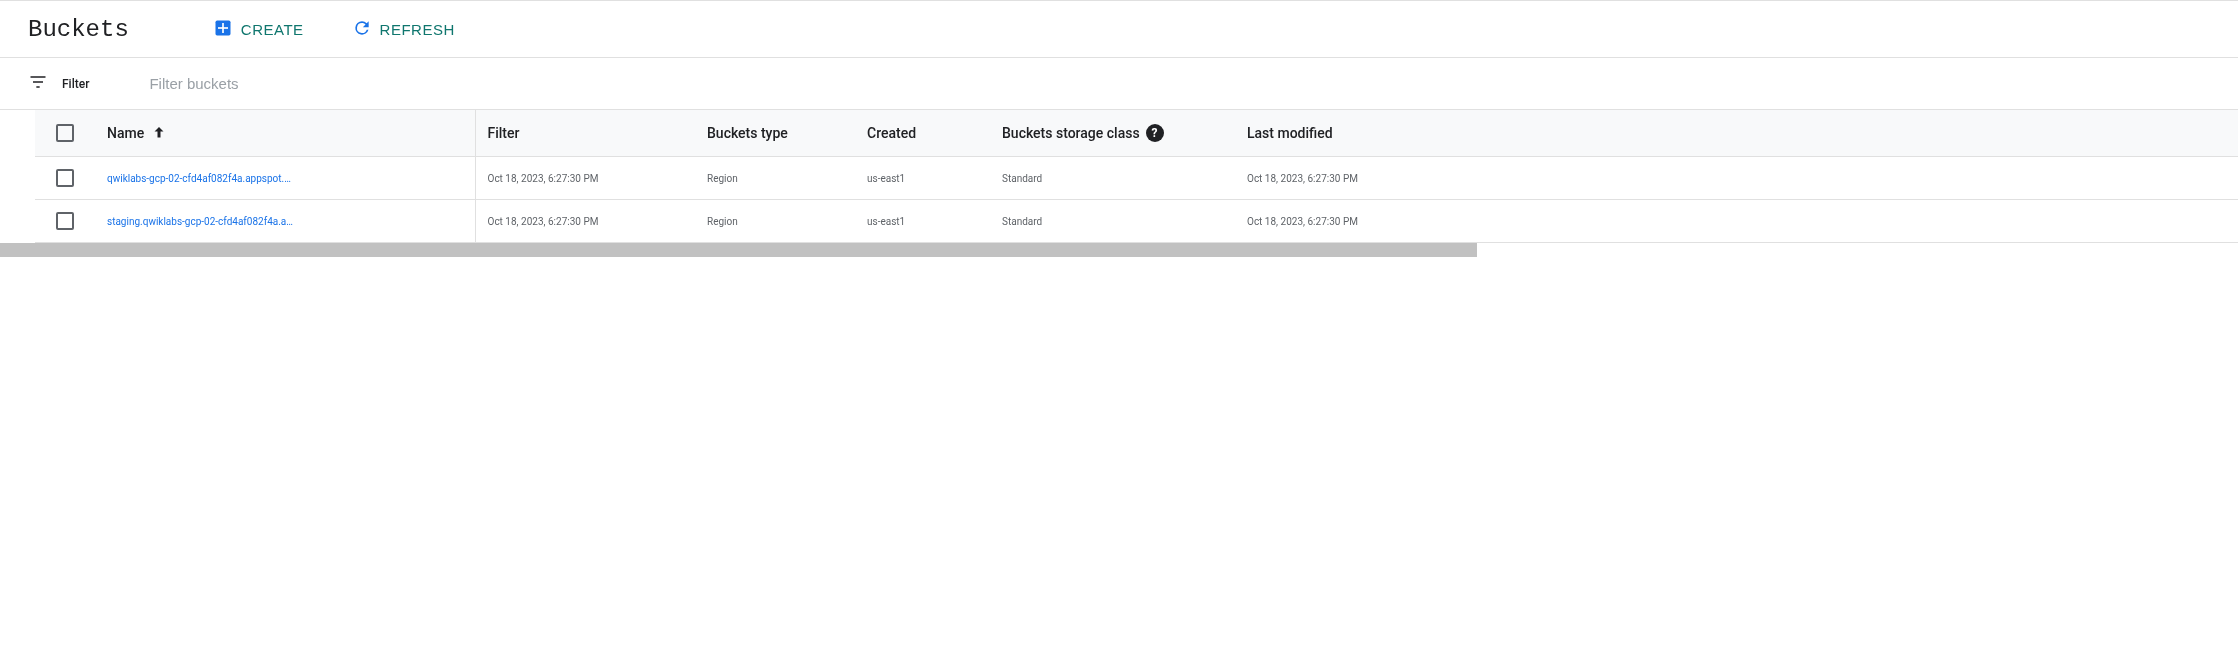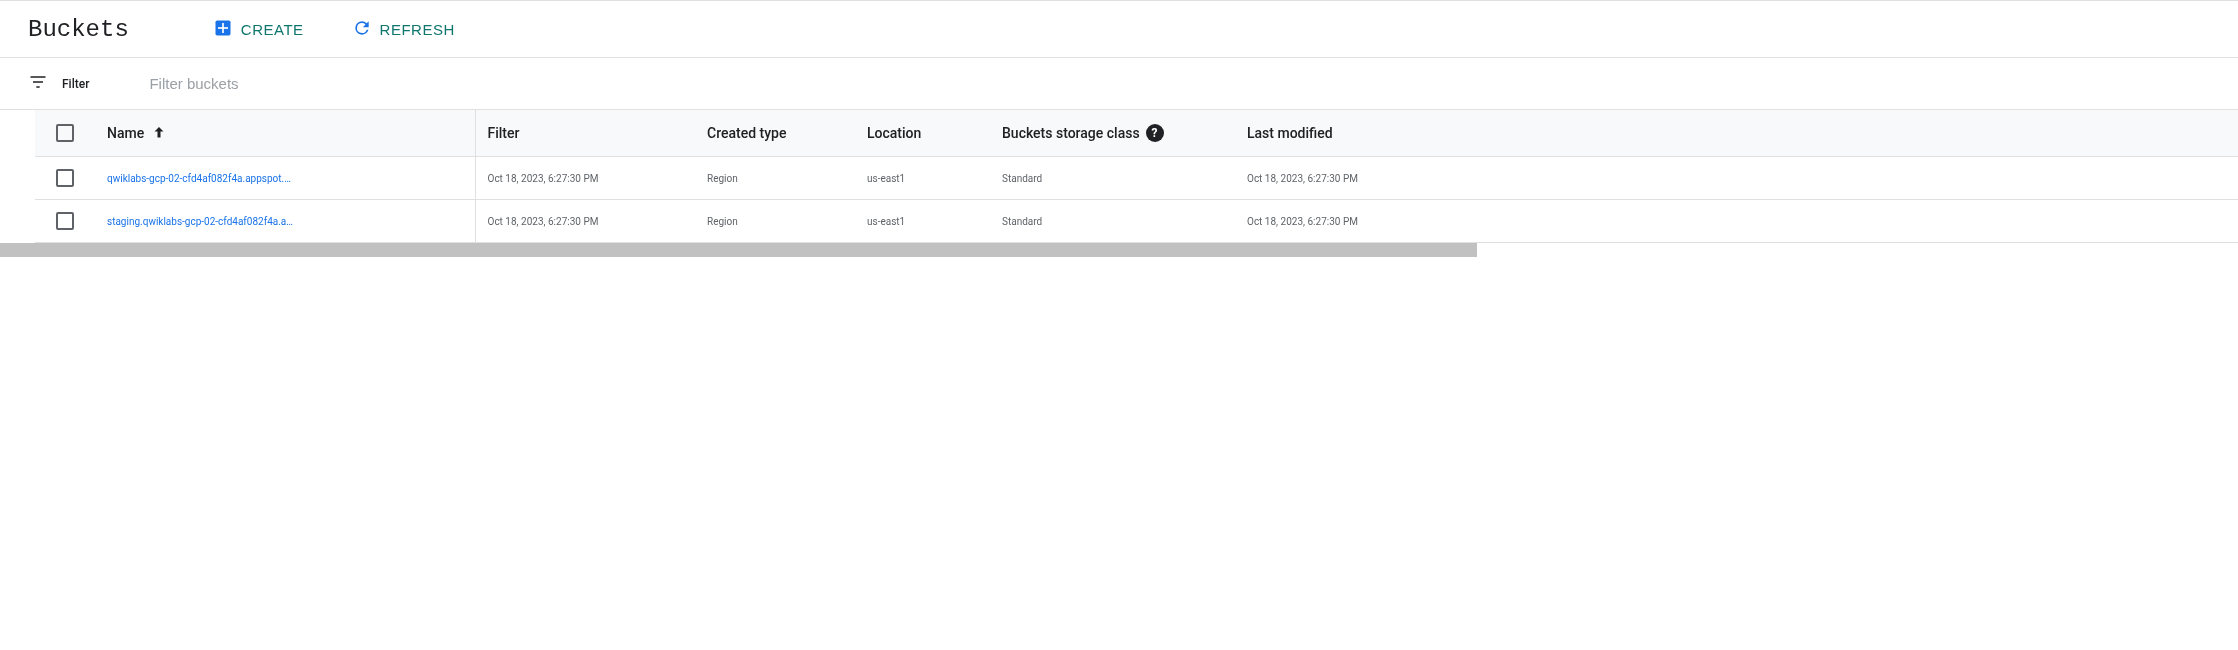--- a/index.html
+++ b/index.html
@@ -202,22 +202,22 @@
         <span class="th-inner">
           <span>Name</span>
           <span class="sort-arrow">
             <svg width="18" height="18" viewBox="0 0 24 24" fill="#202124">
                 <path d="M12 4l-6 6h4v8h4v-8h4z"></path>
               </svg>
           </span>
         </span>
       </th>
       <th><span>Filter</span></th>
-      <th><span>Created type</span></th>
-      <th><span>Location</span></th>
+      <th><span>Buckets type</span></th>
+      <th><span>Created</span></th>
       <th>
         <span class="th-inner">
           <span>Buckets storage class</span>
           <span class="help-icon">?</span>
         </span>
       </th>
       <th><span>Last modified</span></th>
     </tr>
   </thead>
   <tbody id="tbody">

